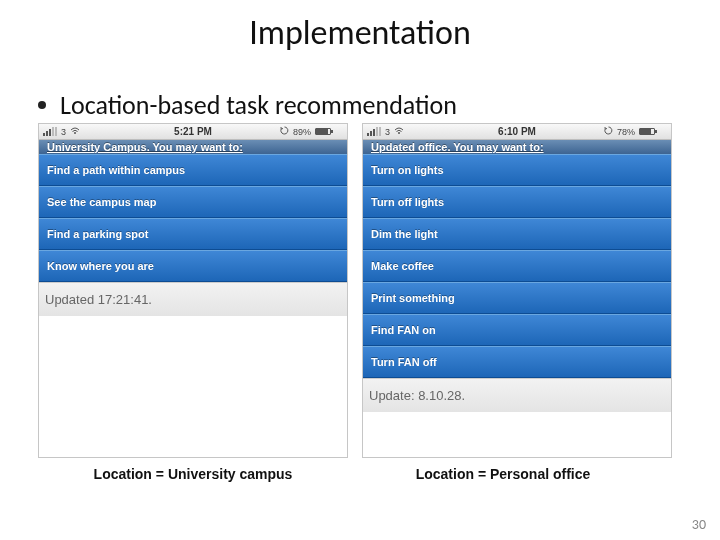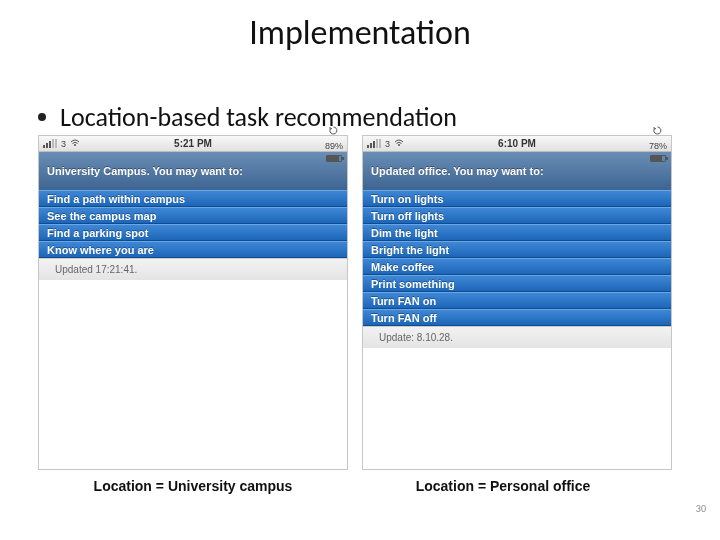--- a/index.html
+++ b/index.html
@@ -1,41 +1,41 @@
 <!DOCTYPE html>
 <html><head>
 <meta charset="utf-8">
 <style>
   * { box-sizing: border-box; margin: 0; padding: 0; }
   html, body { width: 720px; height: 540px; background: #fff; font-family: "Segoe UI", Arial, sans-serif; overflow: hidden; }
   .slide { position: relative; width: 720px; height: 540px; }
   .title { font-size: 34px; text-align: center; font-family: Calibri, Arial, sans-serif; padding-top: 12px; color: #111; }
-  .bullet-row { display: flex; align-items: center; padding-left: 38px; margin-top: 48px; }
+  .bullet-row { display: flex; align-items: center; padding-left: 38px; margin-top: 36px; }
   .bullet-dot { width: 8px; height: 8px; border-radius: 50%; background: #222; margin-right: 14px; }
   .bullet-text { font-size: 26px; font-family: Calibri, Arial, sans-serif; color: #111; }
   .phones { display: flex; padding: 2px 38px 0 38px; gap: 14px; }
   .phone { width: 310px; height: 335px; border: 1px solid #c6c6c6; background: #fff; display: flex; flex-direction: column; }
   .statusbar { height: 16px; background: linear-gradient(#f8f8f8,#e1e1e1); border-bottom: 1px solid #bdbdbd; display: flex; align-items: center; font-size: 9px; color: #444; padding: 0 4px; position: relative; }
   .sb-left, .sb-right { display: flex; align-items: center; gap: 4px; }
-  .sb-right { position: absolute; right: 4px; flex-direction: column; }
+  .sb-right { position: absolute; right: 16px; }
   .sb-time { position: absolute; left: 50%; transform: translateX(-50%); font-weight: bold; font-size: 10px; color: #333; text-align: center; }
   .bars { display: flex; gap: 1px; align-items: flex-end; height: 9px; }
   .bar { width: 2px; background: #555; }
   .bar.b1{height:3px}.bar.b2{height:5px}.bar.b3{height:7px}.bar.b4{height:9px;background:#bbb}.bar.b5{height:9px;background:#bbb}
   .batt { display: inline-block; width: 16px; height: 7px; border: 1px solid #555; border-radius: 1px; position: relative; }
   .batt::after { content:""; position:absolute; right:-3px; top:1px; width:2px; height:3px; background:#555; }
   .batt-fill { position:absolute; left:0; top:0; bottom:0; background:#555; }
-  .locbar { height: 38px; background: linear-gradient(#6a8eb5,#3d6492); color: #fff; font-size: 11px; font-weight: bold; padding: 0 8px; display: flex; align-items: center; text-shadow: 0 -1px 0 rgba(0,0,0,.4); }
+  .locbar { height: 14px; background: linear-gradient(#6a8eb5,#3d6492); color: #fff; font-size: 11px; font-weight: bold; padding: 0 8px; display: flex; align-items: center; text-shadow: 0 -1px 0 rgba(0,0,0,.4); text-decoration: underline; }
   .list { flex: 1; overflow: hidden; }
-  .row { height: 17px; background: linear-gradient(#3f87d6,#1d66b7); color: #fff; font-size: 11px; font-weight: bold; display: flex; align-items: center; padding: 0 8px; border-top: 1px solid #6aa7e0; border-bottom: 1px solid #0d4c93; text-shadow: 0 -1px 0 rgba(0,0,0,.35); }
-  .footer { height: 22px; background: linear-gradient(#f2f2f2,#e4e4e4); color: #666; font-size: 10px; padding: 0 16px; display: flex; align-items: center; border-top: 1px solid #ccc; }
+  .row { height: 32px; background: linear-gradient(#3f87d6,#1d66b7); color: #fff; font-size: 11px; font-weight: bold; display: flex; align-items: center; padding: 0 8px; border-top: 1px solid #6aa7e0; border-bottom: 1px solid #0d4c93; text-shadow: 0 -1px 0 rgba(0,0,0,.35); }
+  .footer { height: 34px; background: linear-gradient(#f2f2f2,#e4e4e4); color: #666; font-size: 13px; padding: 0 6px; display: flex; align-items: center; border-top: 1px solid #ccc; }
   .empty { flex: 1; background: linear-gradient(#f4f4f4,#e9e9e9,#f4f4f4); }
   .captions { display: flex; padding: 0 38px; margin-top: 8px; }
   .caption { width: 310px; text-align: center; font-size: 14px; font-weight: bold; font-family: Arial, sans-serif; color: #111; }
-  .pagenum { position: absolute; right: 14px; bottom: 25px; font-size: 10px; color: #888; font-family: Calibri, Arial, sans-serif; }
+  .pagenum { position: absolute; right: 14px; bottom: 7px; font-size: 14px; color: #888; font-family: Calibri, Arial, sans-serif; }
 </style>
 </head>
 <body>
 
 <div class="slide">
   <div class="title">Implementation</div>
 
   <div class="bullet-row">
     <span class="bullet-dot"></span>
     <span class="bullet-text">Location-based task recommendation</span>
@@ -119,24 +119,23 @@
           <span class="batt">
               <span class="batt-fill" style="width:78%"></span>
             </span>
         </span>
       </div>
       <div class="locbar">Updated office. You may want to:</div>
       <div class="list">
         <div class="row">Turn on lights</div>
         <div class="row">Turn off lights</div>
         <div class="row">Dim the light</div>
-        <div class="row">Bright the light</div>
         <div class="row">Make coffee</div>
         <div class="row">Print something</div>
-        <div class="row">Turn FAN on</div>
+        <div class="row">Find FAN on</div>
         <div class="row">Turn FAN off</div>
         <div class="footer">Update: 8.10.28.</div>
       </div>
     </div>
 
   </div>
 
   <div class="captions">
     <div class="caption">Location = University campus</div>
     <div class="caption">Location = Personal office</div>

